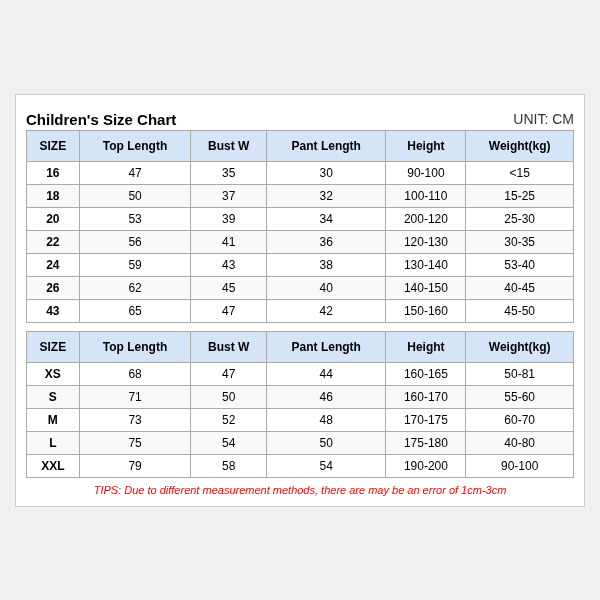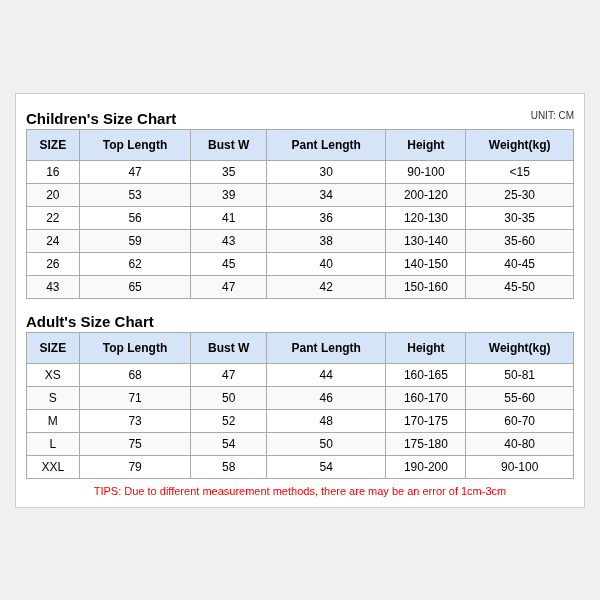--- a/index.html
+++ b/index.html
@@ -22,21 +22,21 @@
       text-align: left;
       font-size: 15px;
       font-weight: bold;
       padding: 6px 0 2px 0;
       position: relative;
     }
     .unit-label {
       position: absolute;
       right: 0;
       top: 6px;
-      font-size: 10px;
+      font-size: 14px;
       font-weight: normal;
       color: #333;
     }
     table {
       width: 100%;
       border-collapse: collapse;
       font-size: 12px;
     }
     th {
       background: #d6e4f7;
@@ -51,30 +51,31 @@
       padding: 4px 3px;
       text-align: center;
     }
     tr:nth-child(even) td {
       background: #f9f9f9;
     }
     tr:nth-child(odd) td {
       background: #ffffff;
     }
     .size-col {
-      font-weight: normal;
+      font-weight: bold;
     }
     .adult-header-row th {
       background: #d6e4f7;
     }
     .tips {
       text-align: center;
       font-size: 11px;
       color: red;
       margin-top: 6px;
+      font-style: italic;
     }
     .section-gap {
       height: 8px;
     }
   </style>
 </head>
 <body>
 
 <div class="chart-container">
 
@@ -97,20 +98,28 @@
     <tbody id="children-tbody">
     <tr>
           <td class="size-col">16</td>
           <td>47</td>
           <td>35</td>
           <td>30</td>
           <td>90-100</td>
           <td>&lt;15</td>
         </tr>
         <tr>
+          <td class="size-col">18</td>
+          <td>50</td>
+          <td>37</td>
+          <td>32</td>
+          <td>100-110</td>
+          <td>15-25</td>
+        </tr>
+        <tr>
           <td class="size-col">20</td>
           <td>53</td>
           <td>39</td>
           <td>34</td>
           <td>200-120</td>
           <td>25-30</td>
         </tr>
         <tr>
           <td class="size-col">22</td>
           <td>56</td>
@@ -118,21 +127,21 @@
           <td>36</td>
           <td>120-130</td>
           <td>30-35</td>
         </tr>
         <tr>
           <td class="size-col">24</td>
           <td>59</td>
           <td>43</td>
           <td>38</td>
           <td>130-140</td>
-          <td>35-60</td>
+          <td>53-40</td>
         </tr>
         <tr>
           <td class="size-col">26</td>
           <td>62</td>
           <td>45</td>
           <td>40</td>
           <td>140-150</td>
           <td>40-45</td>
         </tr>
         <tr>
@@ -141,23 +150,20 @@
           <td>47</td>
           <td>42</td>
           <td>150-160</td>
           <td>45-50</td>
         </tr>
       </tbody>
   </table>
 
   <div class="section-gap"></div>
 
-  <div class="section-title">
-    <span>Adult's Size Chart</span>
-  </div>
 
   <table>
     <thead>
       <tr class="adult-header-row">
         <th>SIZE</th>
         <th>Top Length</th>
         <th>Bust W</th>
         <th>Pant Length</th>
         <th>Height</th>
         <th>Weight(kg)</th>

